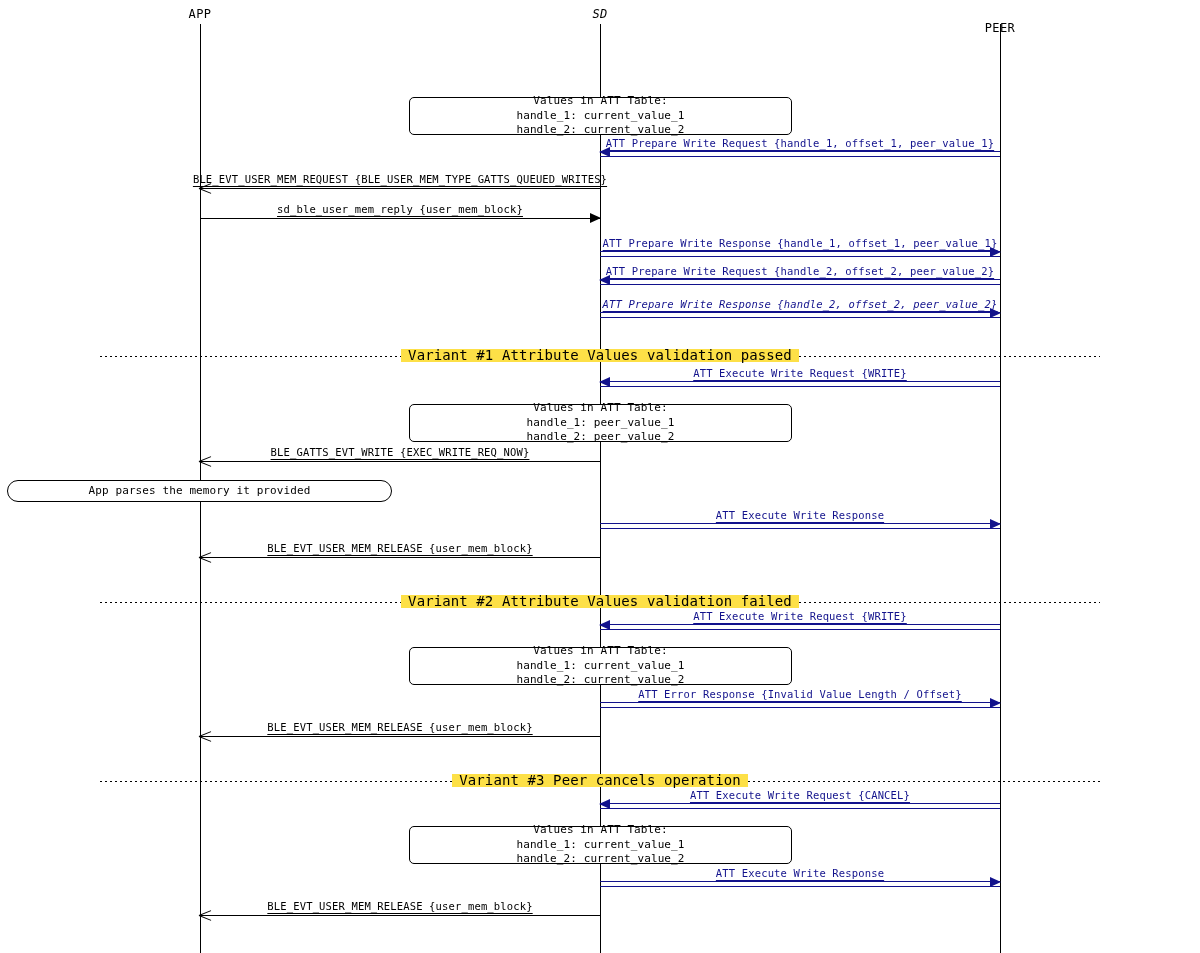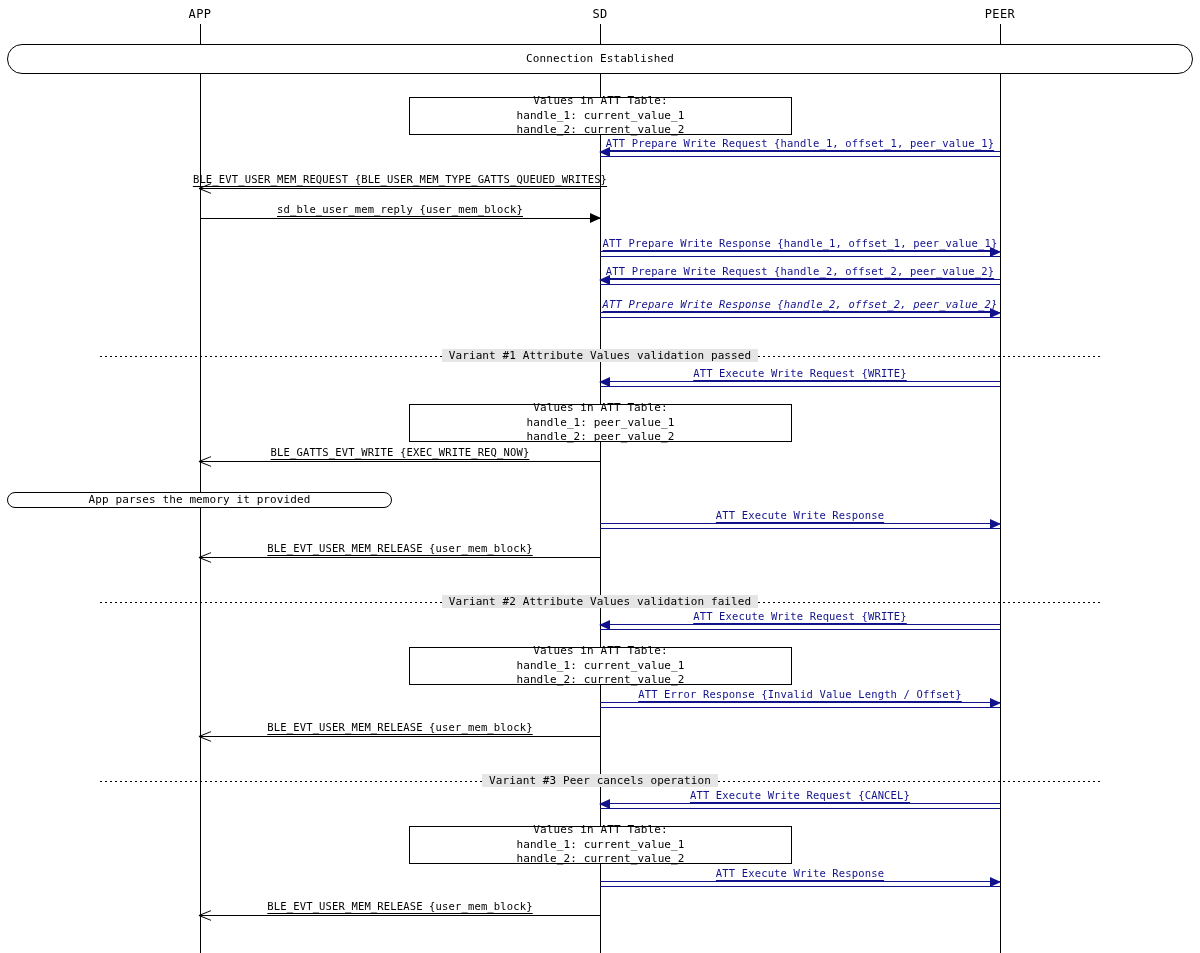--- a/index.html
+++ b/index.html
@@ -27,21 +27,21 @@
   .lifeline{
     position:absolute;
     width:1px;
     background:#000000;
   }
   
   .note{
     position:absolute;
     box-sizing:border-box;
     border:1.4px solid #000000;
-    border-radius:0;
+    border-radius:5px;
     background:#ffffff;
     display:flex;
     flex-direction:column;
     align-items:center;
     justify-content:center;
     font-size:11px;
     line-height:14.4px;
     color:#000;
     text-align:center;
     white-space:nowrap;
@@ -122,45 +122,42 @@
   .divider .dots{
     flex:1 1 auto;
     height:1px;
     background-image:linear-gradient(to right,#000 0 2px,transparent 2px 5px);
     background-size:5px 1px;
     background-repeat:repeat-x;
   }
   .divider .dtext{
     flex:0 0 auto;
     padding:0 7px;
-    font-size:11px;
+    font-size:14px;
     line-height:13px;
     color:#000000;
-    background:#e5e5e5;
+    background:#fde047;
     white-space:nowrap;
     transform:translateY(-1px);
     letter-spacing:0.1px;
   }
 </style>
 </head>
 <body>
 
 <div id="diagram">
 
   <div class="lifeline" style="left:200px;top:24px;height:929px;"></div>
   <div class="lifeline" style="left:600px;top:24px;height:929px;"></div>
   <div class="lifeline" style="left:1000px;top:24px;height:929px;"></div>
 
   <div class="actor-label" style="left:200px;top:7px;">APP</div>
-  <div class="actor-label" style="left:600px;top:7px;">SD</div>
-  <div class="actor-label" style="left:1000px;top:7px;">PEER</div>
-
-  <div class="note" style="left:7px;top:44px;width:1186px;height:30px;border-radius:15px;">
-    <span class="nline">Connection Established</span>
-  </div>
+  <div class="actor-label" style="left:600px;top:7px;font-style:italic;">SD</div>
+  <div class="actor-label" style="left:1000px;top:21px;">PEER</div>
+
 
   <div class="note" style="left:409px;top:97px;width:383px;height:38px;">
     <span class="nline">Values in ATT Table:</span>
     <span class="nline">handle_1: current_value_1</span>
     <span class="nline">handle_2: current_value_2</span>
   </div>
 
   <div class="msg blue" style="left:600px;top:152px;width:400px;">
     <div class="shaft"></div>
     <div class="head solid left"></div>
@@ -214,21 +211,21 @@
     <span class="nline">handle_1: peer_value_1</span>
     <span class="nline">handle_2: peer_value_2</span>
   </div>
 
   <div class="msg" style="left:200px;top:461px;width:400px;">
     <div class="shaft"></div>
     <div class="head open left"></div>
     <div class="lbl center">BLE_GATTS_EVT_WRITE {EXEC_WRITE_REQ_NOW}</div>
   </div>
 
-  <div class="note" style="left:7px;top:492px;width:385px;height:16px;border-radius:13px;">
+  <div class="note" style="left:7px;top:480px;width:385px;height:22px;border-radius:13px;">
     <span class="nline">App parses the memory it provided</span>
   </div>
 
   <div class="msg blue" style="left:600px;top:524px;width:400px;">
     <div class="shaft"></div>
     <div class="head solid right"></div>
     <div class="lbl center">ATT Execute Write Response</div>
   </div>
 
   <div class="msg" style="left:200px;top:557px;width:400px;">

